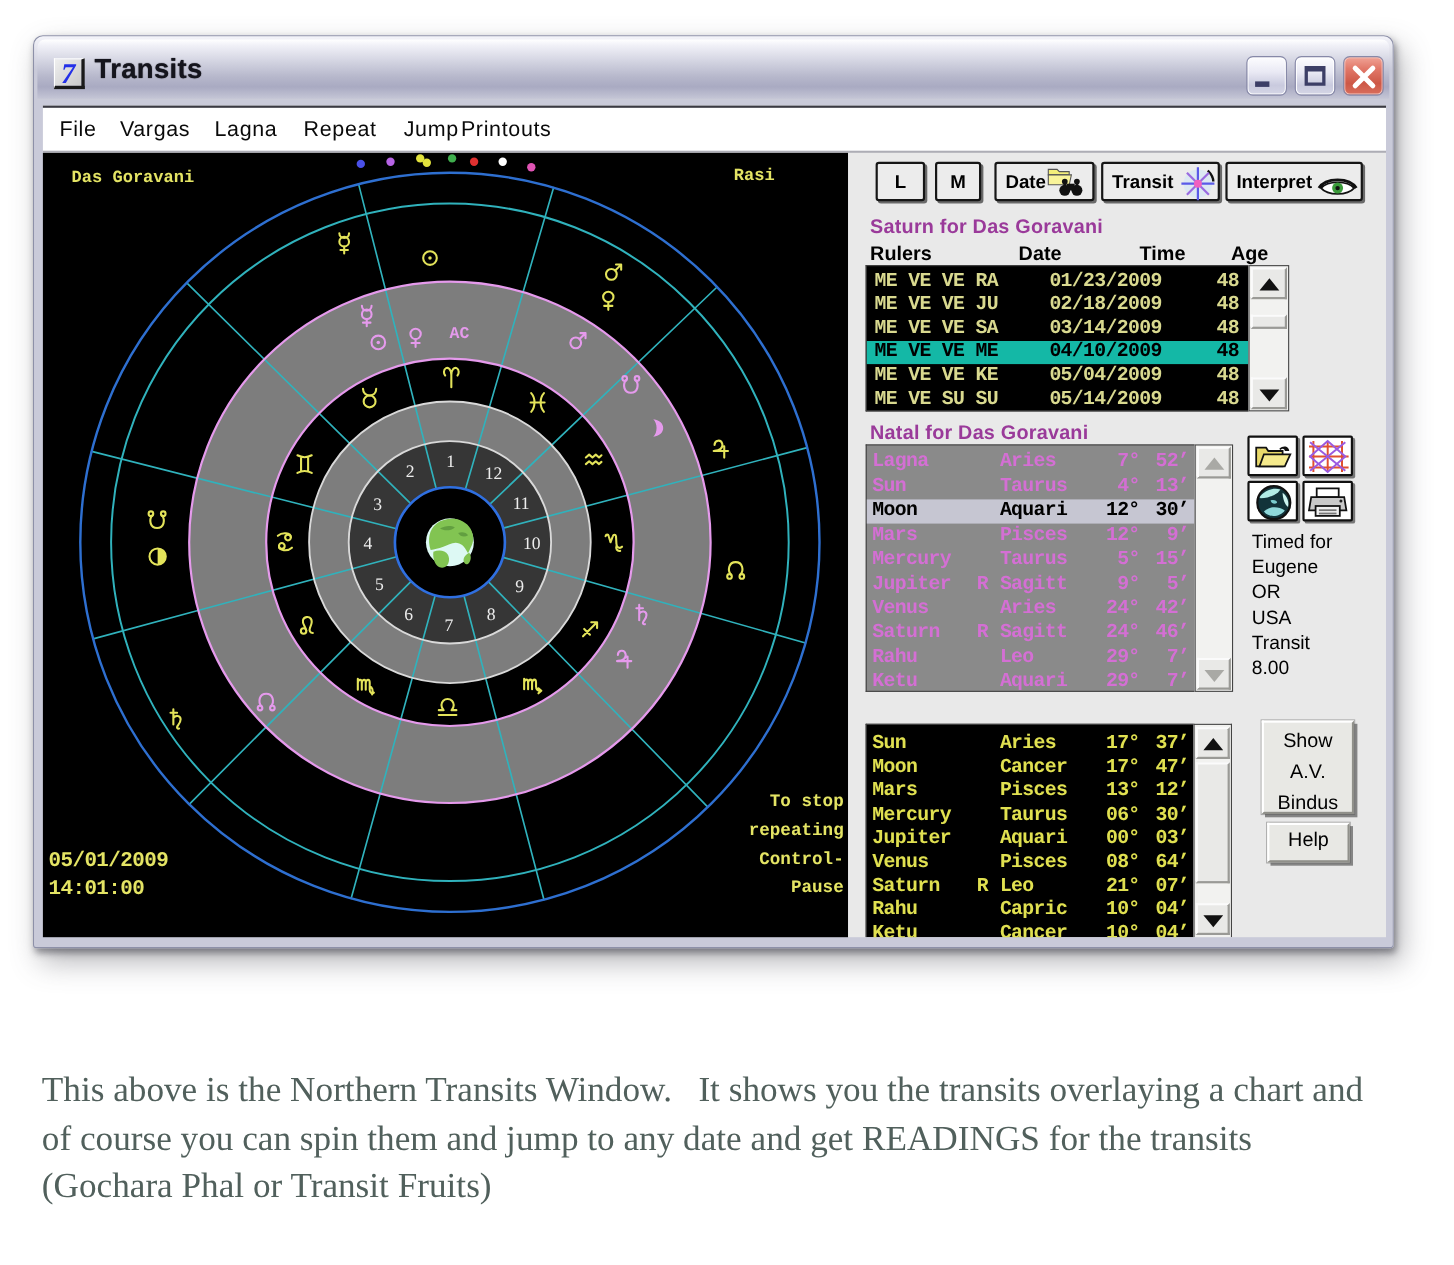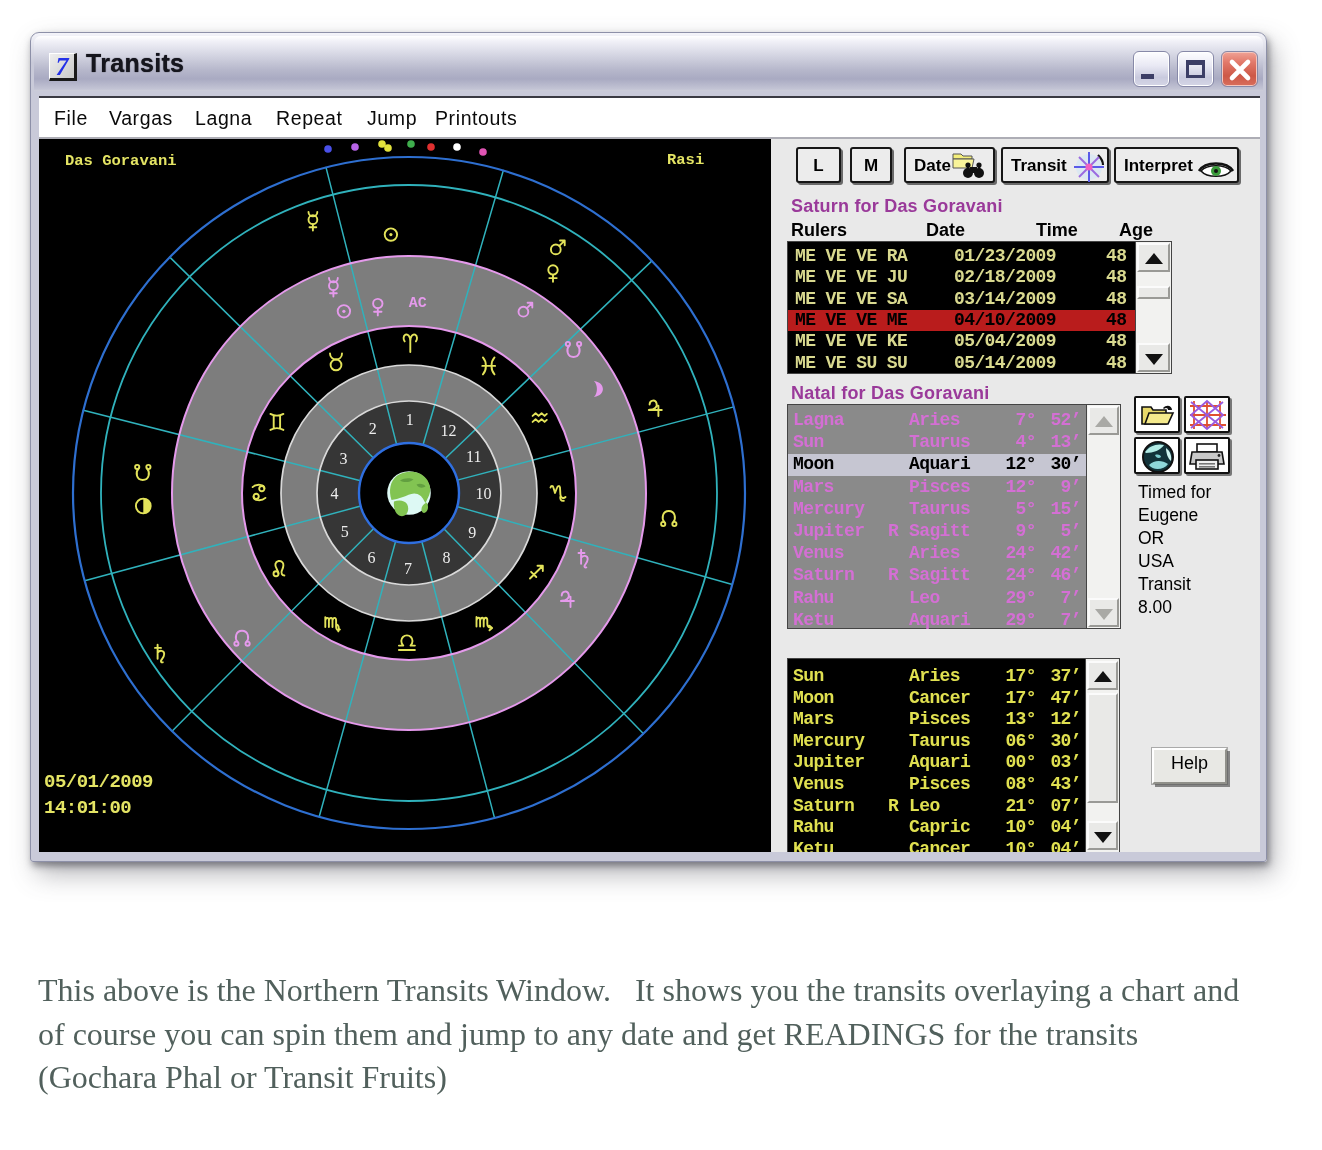--- a/index.html
+++ b/index.html
@@ -28,21 +28,21 @@
 .ylbl.big { font-size:19px; line-height:26px; letter-spacing:-0.5px; }
 #rpanel { position:absolute; left:732px; top:0; width:489px; height:713px; background:#e9e9e9; overflow:hidden; }
 .mbtn { position:absolute; background:#ececec; border:2px solid #161616; border-radius:3px; box-shadow:2px 2px 0 #6a6a6a; font-weight:bold; font-size:17px; color:#000; }
 .mbtn span { position:absolute; left:8px; top:7px; }
 .mbtn.ctr span { left:0; right:0; text-align:center; }
 .phead { position:absolute; color:#9a3a9a; font-weight:bold; font-size:18px; letter-spacing:0.2px; }
 .bhead { position:absolute; color:#000; font-weight:bold; font-size:18px; }
 #dlist { position:absolute; left:16px; top:102px; width:348px; height:133px; background:#000; border:1px solid #444; border-right:none; }
 .drow { position:absolute; left:0; width:100%; height:21px; font-family:"Liberation Mono",monospace; font-weight:bold; font-size:18px; letter-spacing:-0.6px; color:#d9d98f; }
 .drow span { position:absolute; top:0; }
-.drow.sel { background:#b91c1c; color:#000; }
+.drow.sel { background:#14b8a6; color:#000; }
 #dsb { position:absolute; left:364px; top:102px; width:37px; height:133px; background:#f2f2f0; border:1px solid #444; }
 .sbtn { position:absolute; left:1px; right:1px; height:29px; background:#e9e9e7; border-top:2px solid #fbfbfb; border-left:2px solid #fbfbfb; border-right:2px solid #9a9a96; border-bottom:2px solid #9a9a96; text-align:center; }
 #nlist { position:absolute; left:16px; top:265px; width:299px; height:225px; background:#8a8a8a; border:1px solid #444; border-right:none; }
 .nrow { position:absolute; left:0; width:100%; height:22px; font-family:"Liberation Mono",monospace; font-weight:bold; font-size:18px; letter-spacing:-0.6px; color:#d46fd4; }
 .nrow span { position:absolute; top:0; }
 .nrow.sel { background:#c6c6d2; color:#000; }
 #nsb { position:absolute; left:315px; top:265px; width:35px; height:225px; background:#f2f2f0; border:1px solid #444; }
 #tlist { position:absolute; left:16px; top:519px; width:298px; height:194px; background:#000; border:1px solid #444; border-right:none; border-bottom:none; }
 .trow { position:absolute; left:0; width:100%; height:21px; font-family:"Liberation Mono",monospace; font-weight:bold; font-size:18px; letter-spacing:-0.6px; color:#e0e050; }
 .trow span { position:absolute; top:0; }
@@ -72,21 +72,21 @@
           <path d="M6,6 L22,22 M22,6 L6,22" stroke="#fff" stroke-width="4.6" stroke-linecap="round"></path>
         </svg>
       </div>
   </div>
   <div id="mbar">
     <span class="mi" style="left:15px">File</span>
     <span class="mi" style="left:70px">Vargas</span>
     <span class="mi" style="left:156px">Lagna</span>
     <span class="mi" style="left:237px">Repeat</span>
     <span class="mi" style="left:328px">Jump</span>
-    <span class="mi" style="left:396px">Printouts</span>
+    <span class="mi" style="left:380px">Printouts</span>
   </div>
   <div id="content">
     <div id="chartpanel">
       <svg width="732" height="713" viewBox="0 0 732 713" style="position:absolute;left:0;top:0" fill="none" stroke-width="1.9" stroke-linecap="round" stroke-linejoin="round">
           <circle cx="370.0" cy="354.0" r="336" fill="#000" stroke="none"></circle>
           <circle cx="370.0" cy="354.0" r="237" fill="#7d7d7d" stroke="none"></circle>
           <circle cx="370.0" cy="354.0" r="167" fill="#000" stroke="none"></circle>
           <circle cx="370.0" cy="354.0" r="128" fill="#7d7d7d" stroke="none"></circle>
           <circle cx="370.0" cy="354.0" r="92" fill="#363636" stroke="none"></circle>
           <circle cx="370.0" cy="354.0" r="50" fill="#000" stroke="none"></circle>
@@ -254,20 +254,21 @@
             <circle cx="349" cy="9" r="3.8" fill="#e2e23c"></circle>
             <circle cx="372" cy="5" r="3.8" fill="#3fae4d"></circle>
             <circle cx="392" cy="8" r="3.8" fill="#e03030"></circle>
             <circle cx="418" cy="8" r="3.8" fill="#ffffff"></circle>
             <circle cx="444" cy="13" r="3.8" fill="#e054b4"></circle>
           </g>
         </svg>
       <div class="ylbl" style="left:26px;top:9px">Das Goravani</div>
       <div class="ylbl" style="left:628px;top:8px">Rasi</div>
       <div class="ylbl big" style="left:5px;top:630px">05/01/2009<br>14:01:00</div>
+      <div class="ylbl" style="right:4px;top:577px;text-align:right;font-size:16px">To stop<br>repeating<br>Control-<br>Pause</div>
     </div>
     <div id="rpanel">
       <div class="mbtn ctr" style="left:25px;top:8px;width:45px;height:36px">
           <span>L</span>
         </div>
       <div class="mbtn ctr" style="left:79px;top:8px;width:42px;height:36px">
           <span>M</span>
         </div>
       <div class="mbtn" style="left:133px;top:8px;width:91px;height:36px">
           <span>Date</span>
@@ -514,21 +515,21 @@
             <span style="left:100px"></span>
             <span style="left:121px">Aquari</span>
             <span class="ra" style="right:49px">00°</span>
             <span class="ra" style="right:4px">03’</span>
           </div>
           <div class="trow" style="top:115.0px">
             <span style="left:5px">Venus</span>
             <span style="left:100px"></span>
             <span style="left:121px">Pisces</span>
             <span class="ra" style="right:49px">08°</span>
-            <span class="ra" style="right:4px">43’</span>
+            <span class="ra" style="right:4px">64’</span>
           </div>
           <div class="trow" style="top:136.6px">
             <span style="left:5px">Saturn</span>
             <span style="left:100px">R</span>
             <span style="left:121px">Leo</span>
             <span class="ra" style="right:49px">21°</span>
             <span class="ra" style="right:4px">07’</span>
           </div>
           <div class="trow" style="top:158.2px">
             <span style="left:5px">Rahu</span>
@@ -547,16 +548,17 @@
         </div>
       <div id="tsb">
         <div class="sbtn" style="top:2px">
             <div class="tri-b"></div>
           </div>
         <div class="thumb" style="top:34px;height:110px"></div>
         <div class="sbtn" style="top:162px">
             <div class="tri-t"></div>
           </div>
       </div>
+      <div class="macbtn" style="left:376px;top:516px;width:84px;height:85px;padding-top:2px">Show<br>A.V.<br>Bindus</div>
       <div class="macbtn" style="left:381px;top:609px;width:75px;height:36px;line-height:27px">Help</div>
     </div>
   </div>
 </div>
 <div id="para">This above is the Northern Transits Window.&nbsp;&nbsp; It shows you the transits overlaying a chart and<br>of course you can spin them and jump to any date and get READINGS for the transits<br>(Gochara Phal or Transit Fruits)</div>
 </body></html>

